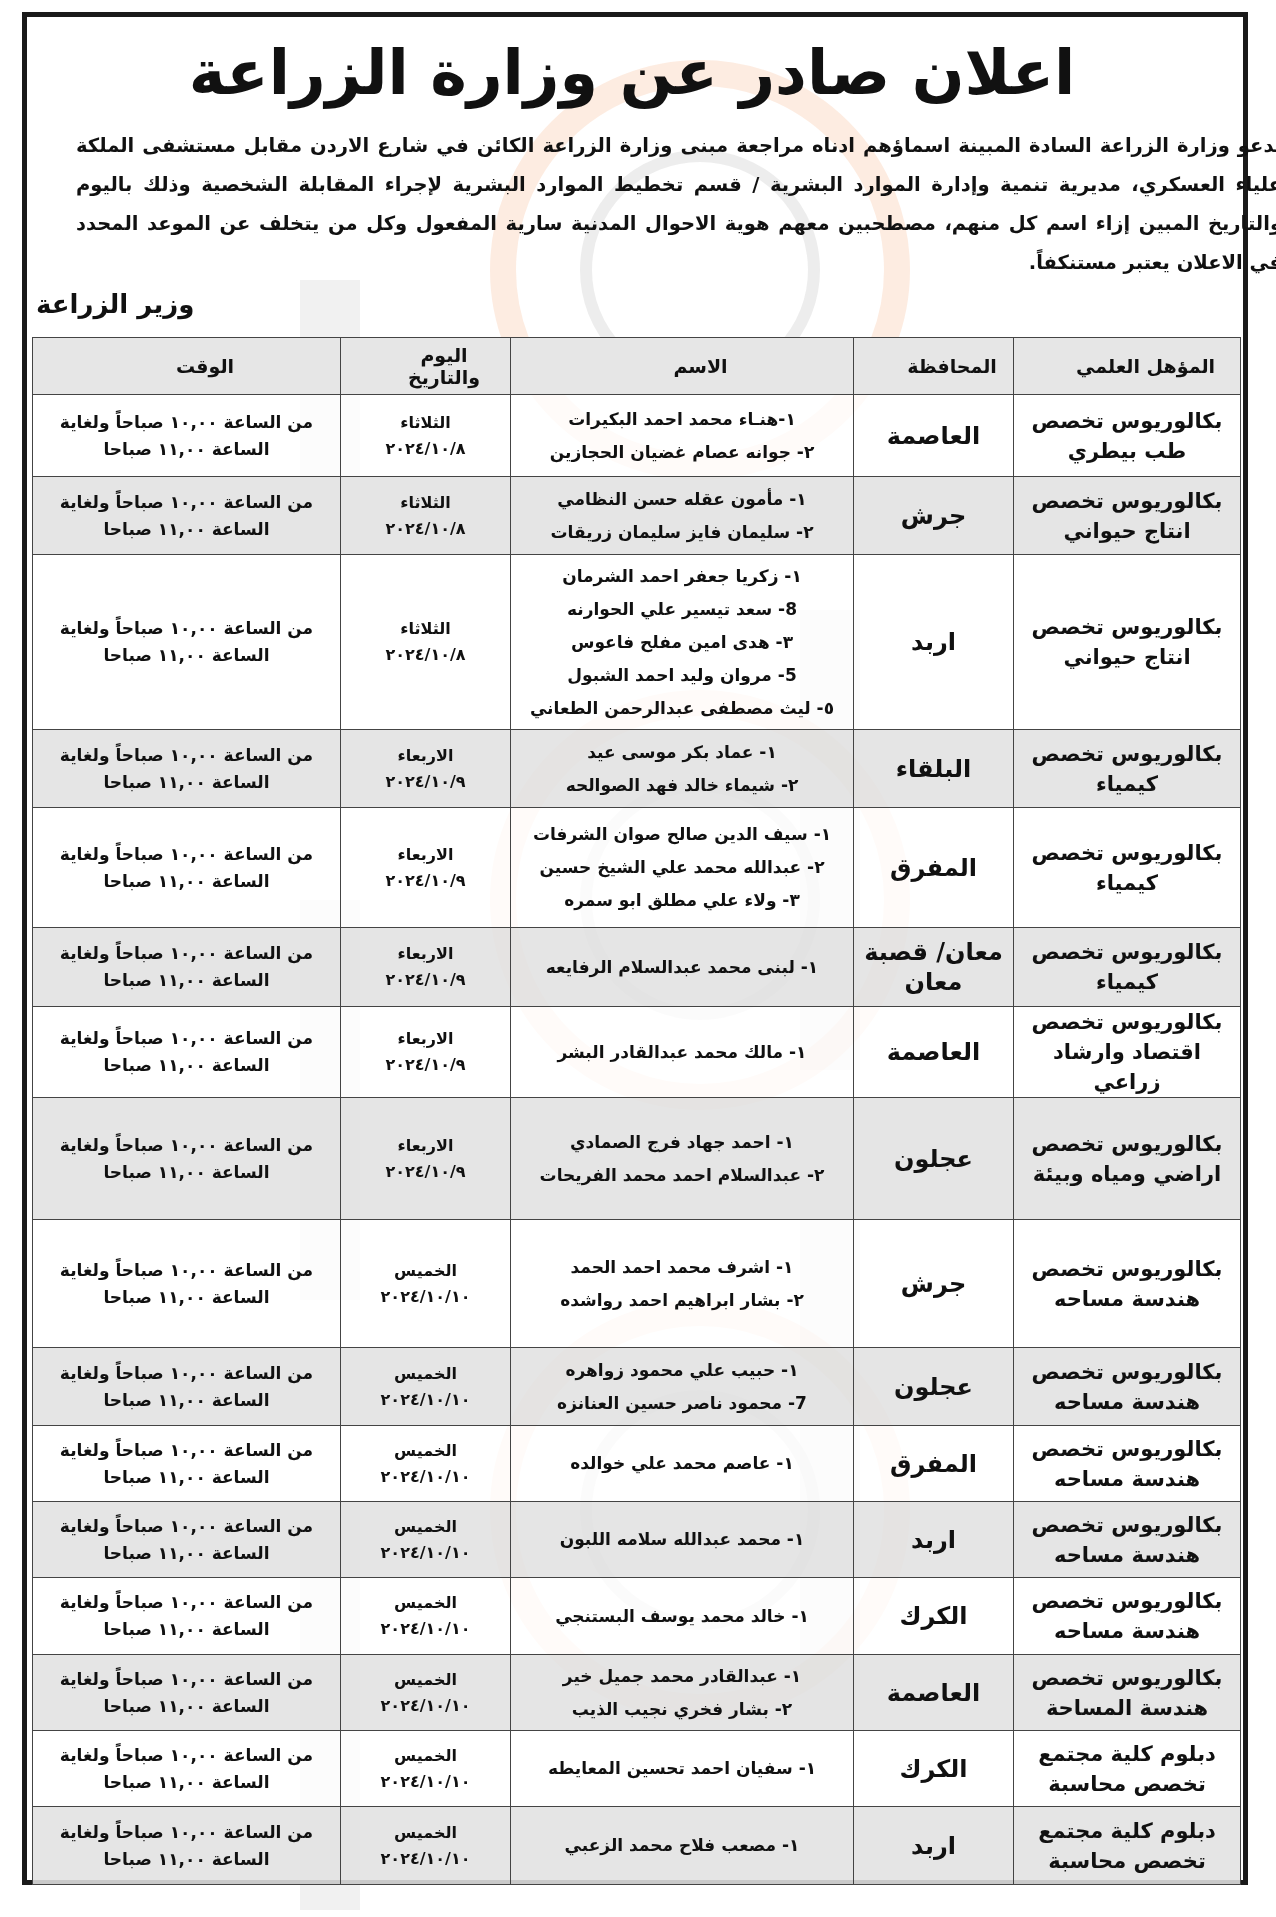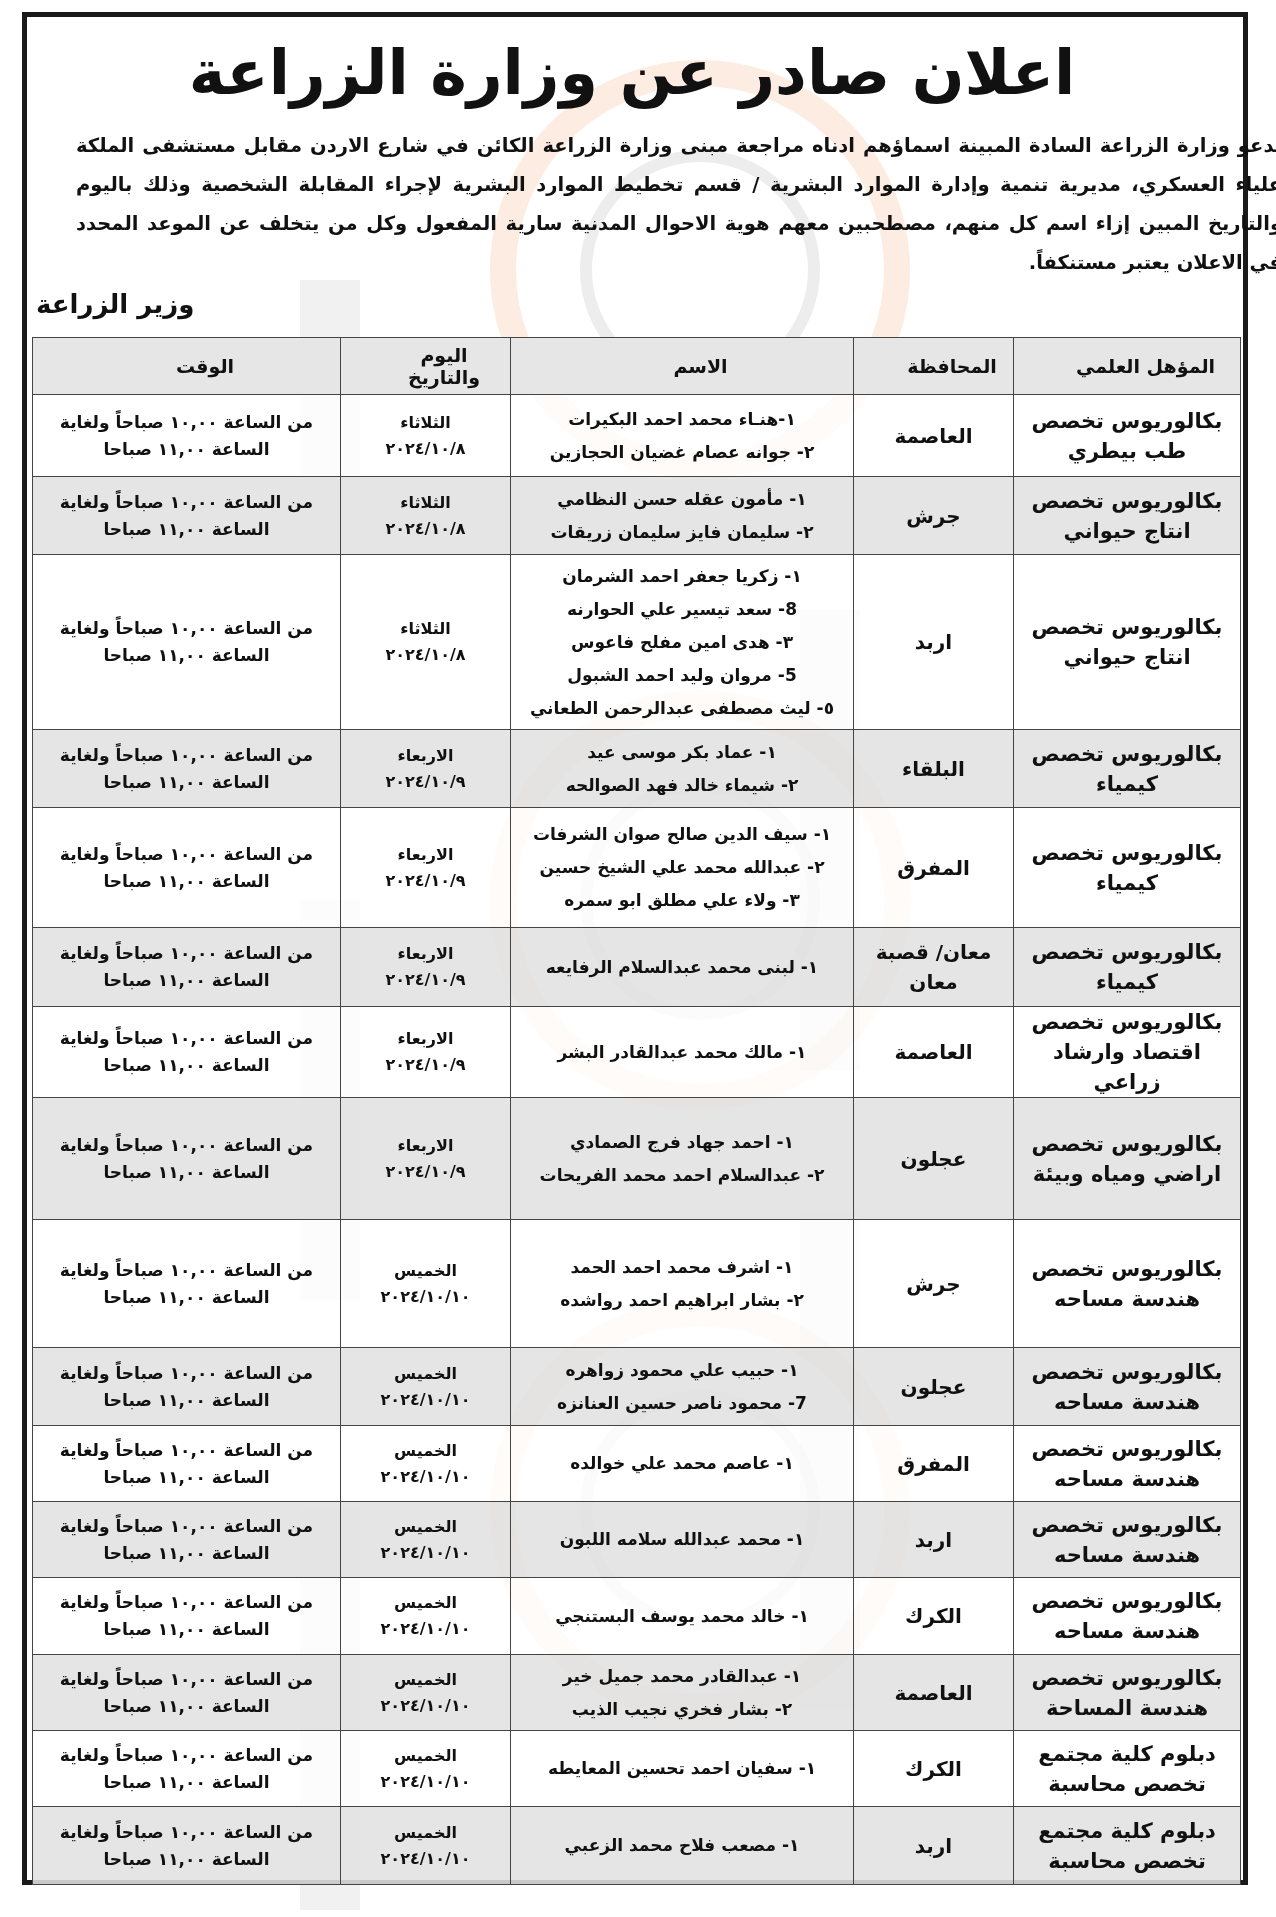--- a/index.html
+++ b/index.html
@@ -21,21 +21,21 @@
   .signature { position: absolute; left: 36px; top: 286px; direction: rtl; font-weight: bold;
                font-size: 26px; line-height: 36px; color: #111; }
   table.grid { position: absolute; left: 32px; top: 337px; width: 1208px; border-collapse: collapse;
                direction: rtl; table-layout: fixed; }
   table.grid th, table.grid td { border: 1.6px solid #444; text-align: center; vertical-align: middle;
                padding: 0 6px; color: #111; }
   table.grid th { background: #e6e6e6; font-weight: bold; font-size: 19px; height: 56px; padding-left: 43px; }
   table.grid tr.shade td { background: rgba(225,225,225,0.88); }
   table.grid tr.plain td { background: rgba(255,255,255,0.78); }
   td.qual { font-weight: bold; font-size: 21px; line-height: 30px; }
-  td.gov  { font-weight: bold; font-size: 20px; line-height: 30px; }
+  td.gov  { font-weight: bold; font-size: 24px; line-height: 30px; }
   td.names { font-weight: bold; font-size: 17px; line-height: 33px; text-align: right; padding-right: 14px; }
   td.date { font-weight: bold; font-size: 16px; line-height: 26px; }
   td.time { font-weight: bold; font-size: 17px; line-height: 27px; }
   .name-line { display: block; white-space: nowrap; }
   .line { display: block; }
 </style>
 </head>
 <body>
 
 <div class="frame"></div>

